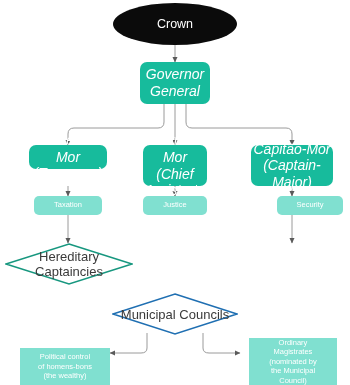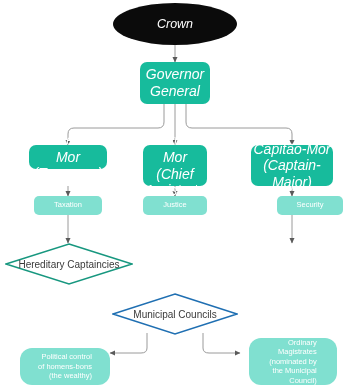--- a/index.html
+++ b/index.html
@@ -33,62 +33,60 @@
     justify-content: center;
     text-align: center;
     line-height: 1.18;
   }
   
   .ellipse-node {
     border-radius: 50%;
     background: #0b0b0b;
     color: #ffffff;
     font-size: 12.5px;
-    font-style: italic;
   }
   
   .rect-teal {
     background: #17bb9c;
     color: #ffffff;
     border-radius: 7px;
     font-style: italic;
     font-size: 14px;
   }
   
   .rect-mint {
     background: #80e0d0;
     color: #ffffff;
     border-radius: 5px;
     font-size: 7.5px;
   }
   .rect-mint.multiline {
-    border-radius: 12px;
+    border-radius: 0;
     line-height: 1.25;
-    text-align: right;
   }
   
   .diamond {
     position: absolute;
   }
   .diamond .shape {
     position: absolute;
     left: 0; top: 0;
     width: 100%;
     height: 100%;
   }
   .diamond .dlabel {
     position: absolute;
     left: 0; top: 0;
     width: 100%;
     height: 100%;
     display: flex;
     align-items: center;
     justify-content: center;
     color: #3a3a3a;
-    font-size: 10px;
+    font-size: 13px;
     text-align: center;
   }
   .txt-line { display: block; }
 </style>
 </head>
 <body>
 
 <div id="canvas">
 
   <svg class="edges" viewBox="0 0 350 385">

